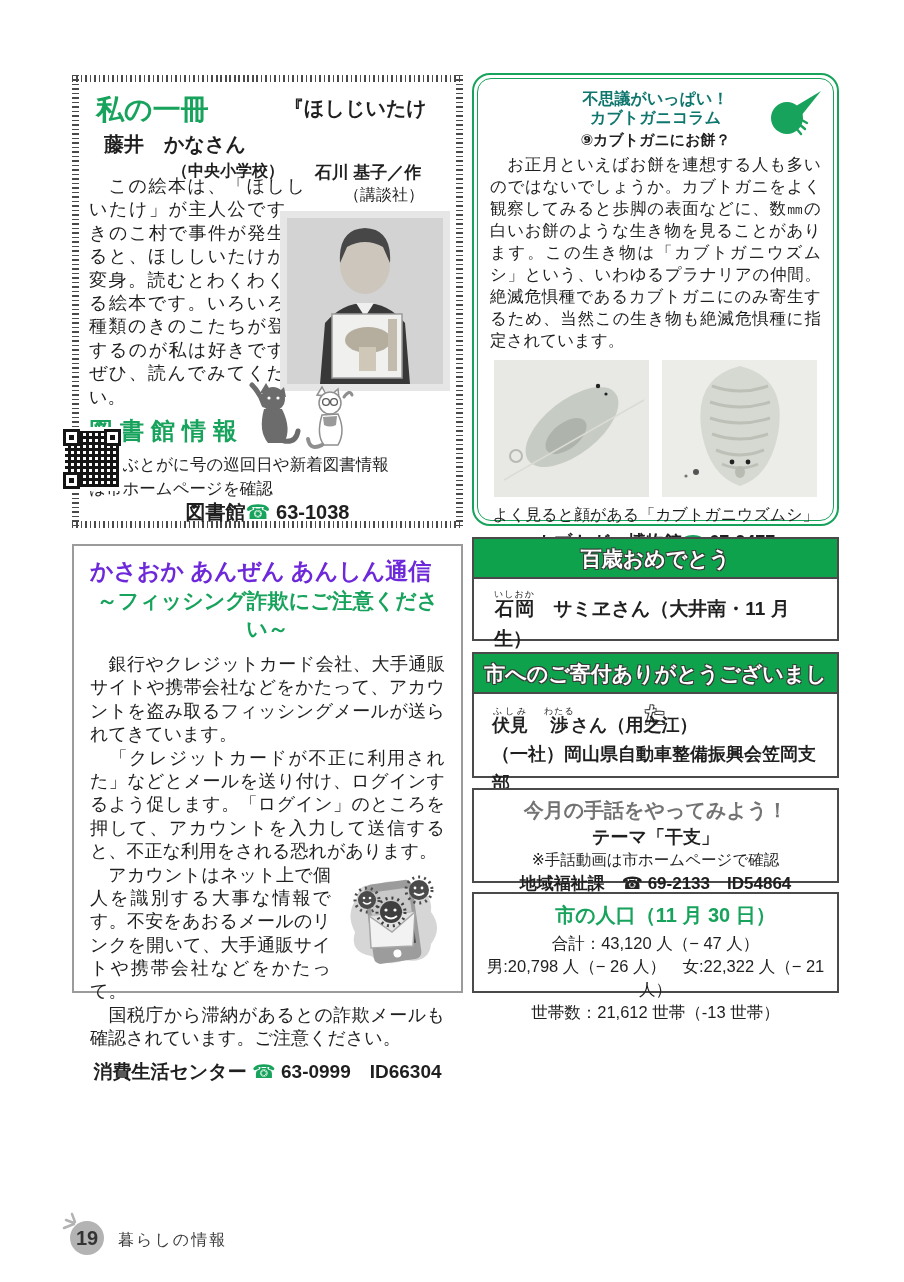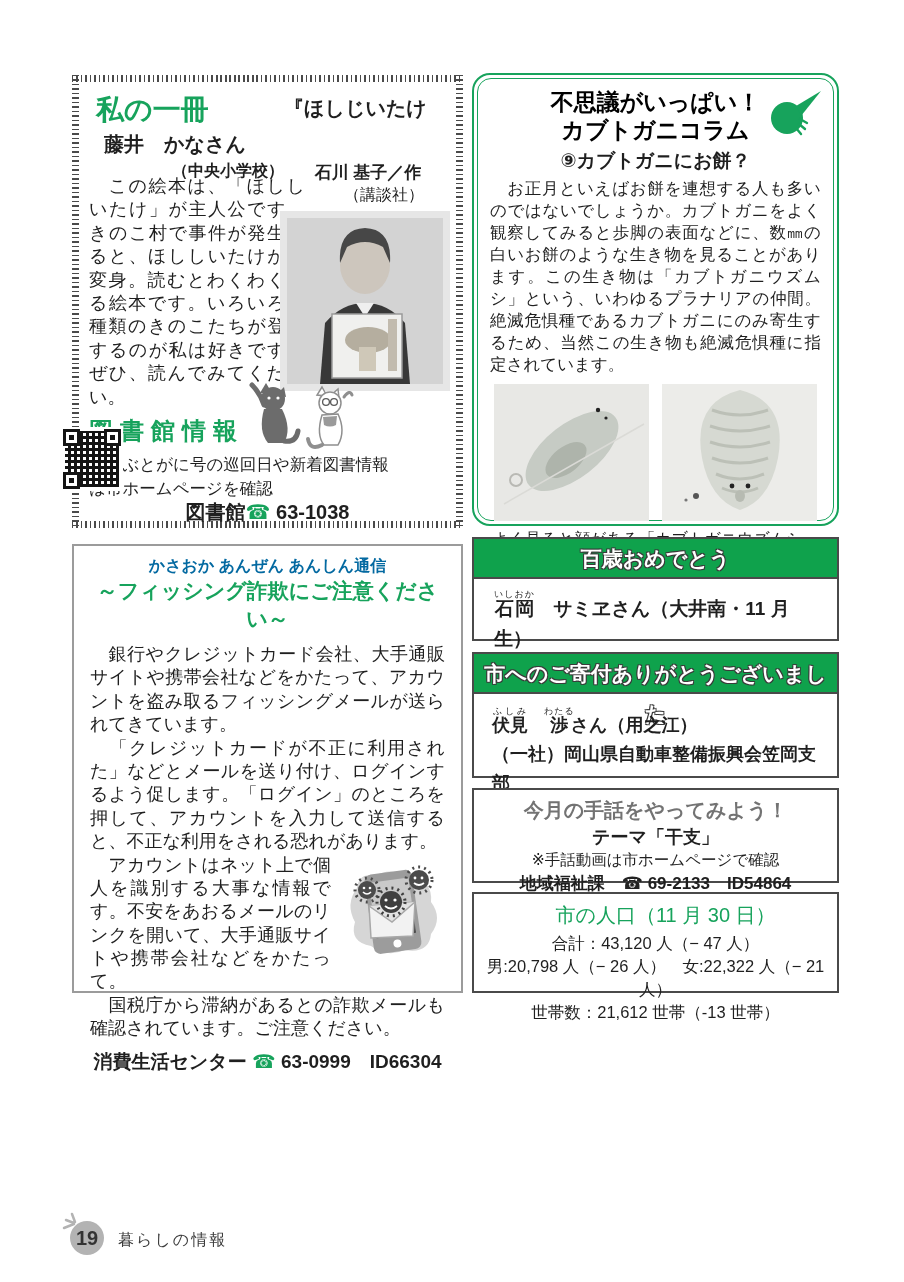--- a/index.html
+++ b/index.html
@@ -32,32 +32,32 @@
     background-image:repeating-linear-gradient(0deg,#141414 0 3px,transparent 3px 6px),
                      repeating-linear-gradient(90deg,transparent 0 3px,#141414 3px 6px); }
   .fp { position:absolute; width:17px; height:17px; border:3px solid #141414; background:#fff; }
   .fp::after { content:""; position:absolute; inset:3px; background:#141414; }
   .fp.tl { left:2px; top:2px; } .fp.tr { right:2px; top:2px; } .fp.bl { left:2px; bottom:2px; }
 
   
   .box2 { position:absolute; left:472px; top:73px; width:367px; height:453px; border:2px solid #17a35c; border-radius:18px; background:#fff; }
   .box2::before { content:""; position:absolute; inset:3px; border:1.5px solid #17a35c; border-radius:14px; pointer-events:none; }
   .b2-inner { position:relative; padding:14px 16px 0; height:100%; }
-  .b2-title { text-align:center; font-size:23px; font-weight:700; color:#000000; line-height:1.2; }
+  .b2-title { text-align:center; font-size:16px; font-weight:700; color:#0f766e; line-height:1.2; }
   .b2-crab { position:absolute; right:14px; top:14px; }
-  .b2-subtitle { text-align:center; font-size:19px; font-weight:700; margin-top:4px; }
+  .b2-subtitle { text-align:center; font-size:15px; font-weight:700; margin-top:4px; }
   .b2-body { margin-top:4px; font-size:16.5px; line-height:1.33; text-align:justify; }
   .b2-photos { display:flex; justify-content:center; gap:13px; margin-top:8px; }
   .b2-photos svg { display:block; }
   .b2-caption { text-align:center; font-size:16px; margin-top:8px; }
   .b2-phone { text-align:center; font-size:18px; font-weight:700; margin-top:4px; }
 
   
   .box3 { position:absolute; left:72px; top:544px; width:391px; height:449px; border:2px solid #9b9b9b; background:#fff; padding:10px 16px 0; }
-  .b3-title1 { text-align:center; font-size:16px; font-weight:700; color:#0369a1; }
+  .b3-title1 { text-align:left; font-size:23px; font-weight:700; color:#6d28d9; }
   .b3-title2 { text-align:center; font-size:21px; font-weight:700; color:#17a35c; margin-top:0; }
   .b3-body p { font-size:18px; line-height:1.3; text-align:justify; margin-top:0; }
   .b3-body { margin-top:10px; }
   .b3-illus { float:right; width:106px; height:100px; margin:4px 0 4px 8px; }
   .b3-phone { clear:none; text-align:center; font-size:19px; font-weight:700; margin-top:8px; }
 
   
   .rbox { position:absolute; left:472px; width:367px; border:2px solid #4a4a4a; background:#fff; }
   .rbox-head { background:#0fa24c; color:#fff; text-align:center; font-weight:700; font-size:21px; line-height:40px; height:40px;
     text-shadow:1px 1px 0 #3a3a3a,-1px 1px 0 #3a3a3a,1px -1px 0 #3a3a3a,-1px -1px 0 #3a3a3a; border-bottom:2px solid #4a4a4a; }
@@ -68,21 +68,21 @@
   .name-rows { padding:10px 20px 0; }
   .name-row { font-size:19px; font-weight:600; line-height:30px; }
   .name-rows5 { padding:12px 18px 0; }
   .name-rows5 .name-row { font-size:18px; line-height:29px; }
   ruby rt { font-size:9px; font-weight:400; letter-spacing:1px; }
   .rb-gap { margin-left:16px; }
   .b6-title { color:#737373; font-weight:700; font-size:20px; }
   .b6-theme { font-weight:700; font-size:18px; margin-top:1px; }
   .b6-note { font-size:15.5px; margin-top:1px; }
   .b6-contact { font-weight:700; font-size:17px; margin-top:1px; }
-  .b7-title { color:#17a35c; font-weight:400; font-size:20px;padding-left:20px; }
+  .b7-title { color:#17a35c; font-weight:700; font-size:20px;padding-left:20px; }
   .b7-line { font-size:16.5px; line-height:23px; }
   .b7-line.first { margin-top:3px; }
 
   .phone-green { color:#17a35c; font-weight:700; }
   .phone-dark { color:#222; font-weight:700; }
 
   
   .footer-badge { position:absolute; left:70px; top:1221px; width:34px; height:34px; background:#b3b3b3; border-radius:50%;
     text-align:center; line-height:34px; font-size:20px; color:#333; font-weight:600; }
   .footer-burst { position:absolute; left:60px; top:1212px; }

